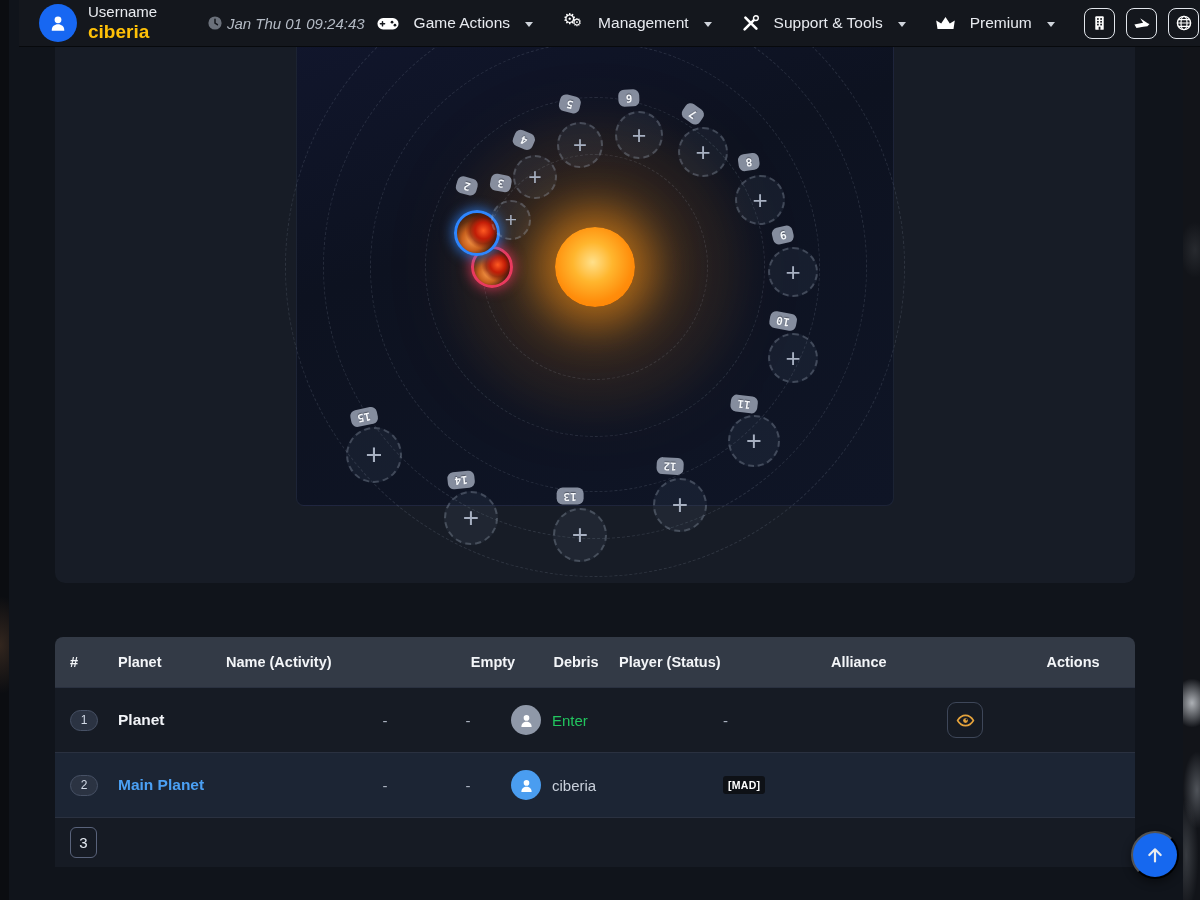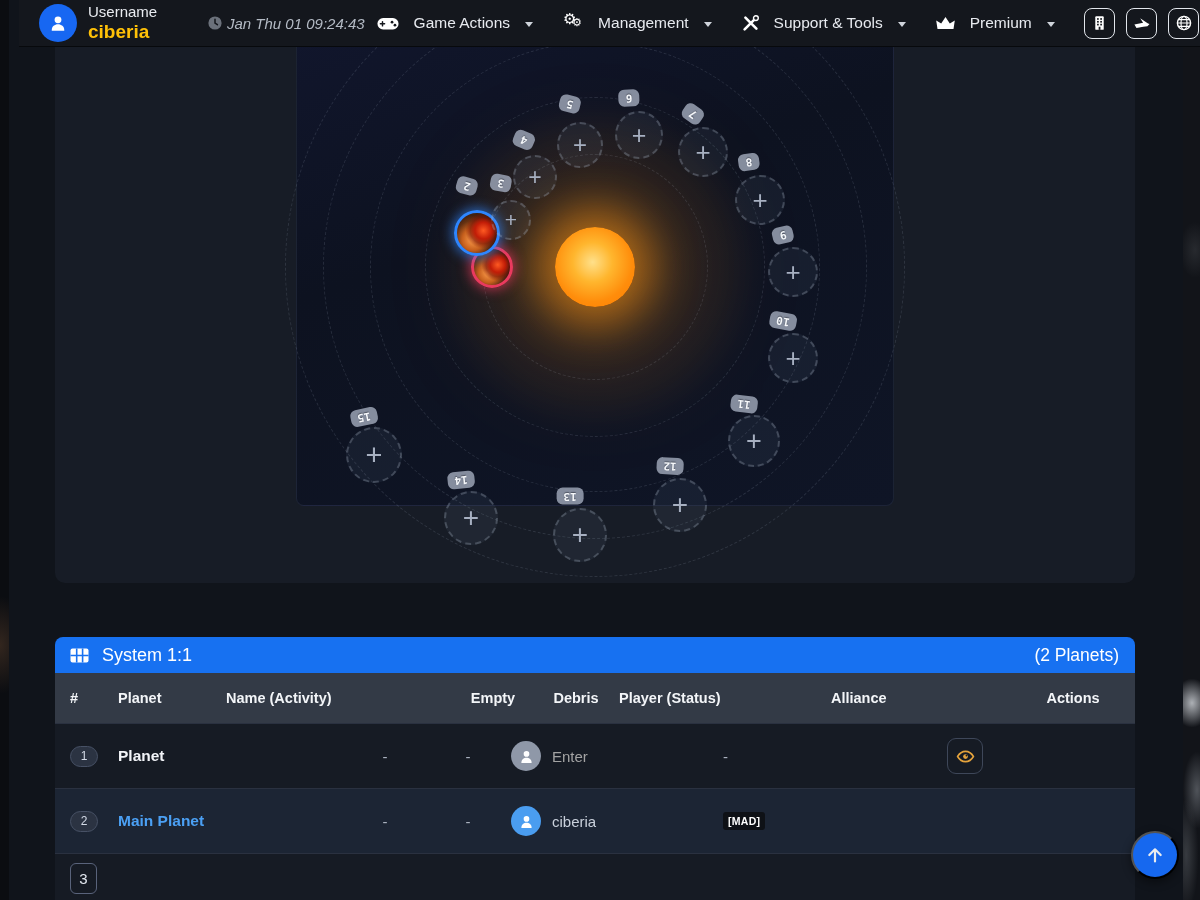--- a/index.html
+++ b/index.html
@@ -300,30 +300,20 @@
         <svg width="16" height="16" viewBox="0 0 16 16">
             <circle cx="8" cy="8" r="6.6" fill="none" stroke="#fff" stroke-width="1.4"></circle>
             <ellipse cx="8" cy="8" rx="3" ry="6.6" fill="none" stroke="#fff" stroke-width="1.2"></ellipse>
             <path d="M1.4 8h13.2M2.3 4.6h11.4M2.3 11.4h11.4" stroke="#fff" stroke-width="1.2"></path>
           </svg>
       </button>
     </div>
   </nav>
 
   <div class="table-card">
-    <div class="t-titlebar">
-      <div class="t-title">
-        <svg width="19" height="15" viewBox="0 0 19 15">
-            <rect x="0.5" y="0.5" width="18" height="14" rx="2" fill="#fff"></rect>
-            <path d="M0.5 7.5h18M6.7 0.5v14M12.6 0.5v14" stroke="#1771f1" stroke-width="1.6"></path>
-          </svg>
-        <span>System 1:1</span>
-      </div>
-      <span class="t-count">(2 Planets)</span>
-    </div>
     <div class="t-colhead">
       <div class="cell c0">#</div>
       <div class="cell c1">Planet</div>
       <div class="cell c2">Name (Activity)</div>
       <div class="cell c3">Empty</div>
       <div class="cell c4">Debris</div>
       <div class="cell c5">Player (Status)</div>
       <div class="cell c6">Alliance</div>
       <div class="cell c7">Actions</div>
     </div>
@@ -337,21 +327,21 @@
           </div>
           <div class="cell c3 dash">-</div>
           <div class="cell c4 dash">-</div>
           <div class="cell c5">
             <div class="row-avatar" style="background: rgb(143, 152, 168);">
               <svg width="17" height="17" viewBox="0 0 24 24">
                 <circle cx="12" cy="8.4" r="4" fill="#fff"></circle>
                 <path d="M4.8 20.4c0-4.2 3.4-6.8 7.2-6.8s7.2 2.6 7.2 6.8v.6H4.8z" fill="#fff"></path>
               </svg>
             </div>
-            <span class="player-name" style="color: #a3a3a3;">Enter</span>
+            <span class="player-name" style="color: #22c55e;">Enter</span>
           </div>
           <div class="cell c6 dash">-</div>
           <div class="cell c7">
             <button class="eye-btn">
               <svg width="19" height="19" viewBox="0 0 24 24">
                 <path d="M2 12s3.8-6.5 10-6.5S22 12 22 12s-3.8 6.5-10 6.5S2 12 2 12z" fill="none" stroke="#e5a33c" stroke-width="2"></path>
                 <circle cx="12" cy="12" r="3" fill="#e5a33c"></circle>
                 <circle cx="13.2" cy="10.8" r="1.1" fill="#171b24"></circle>
               </svg>
             </button>

